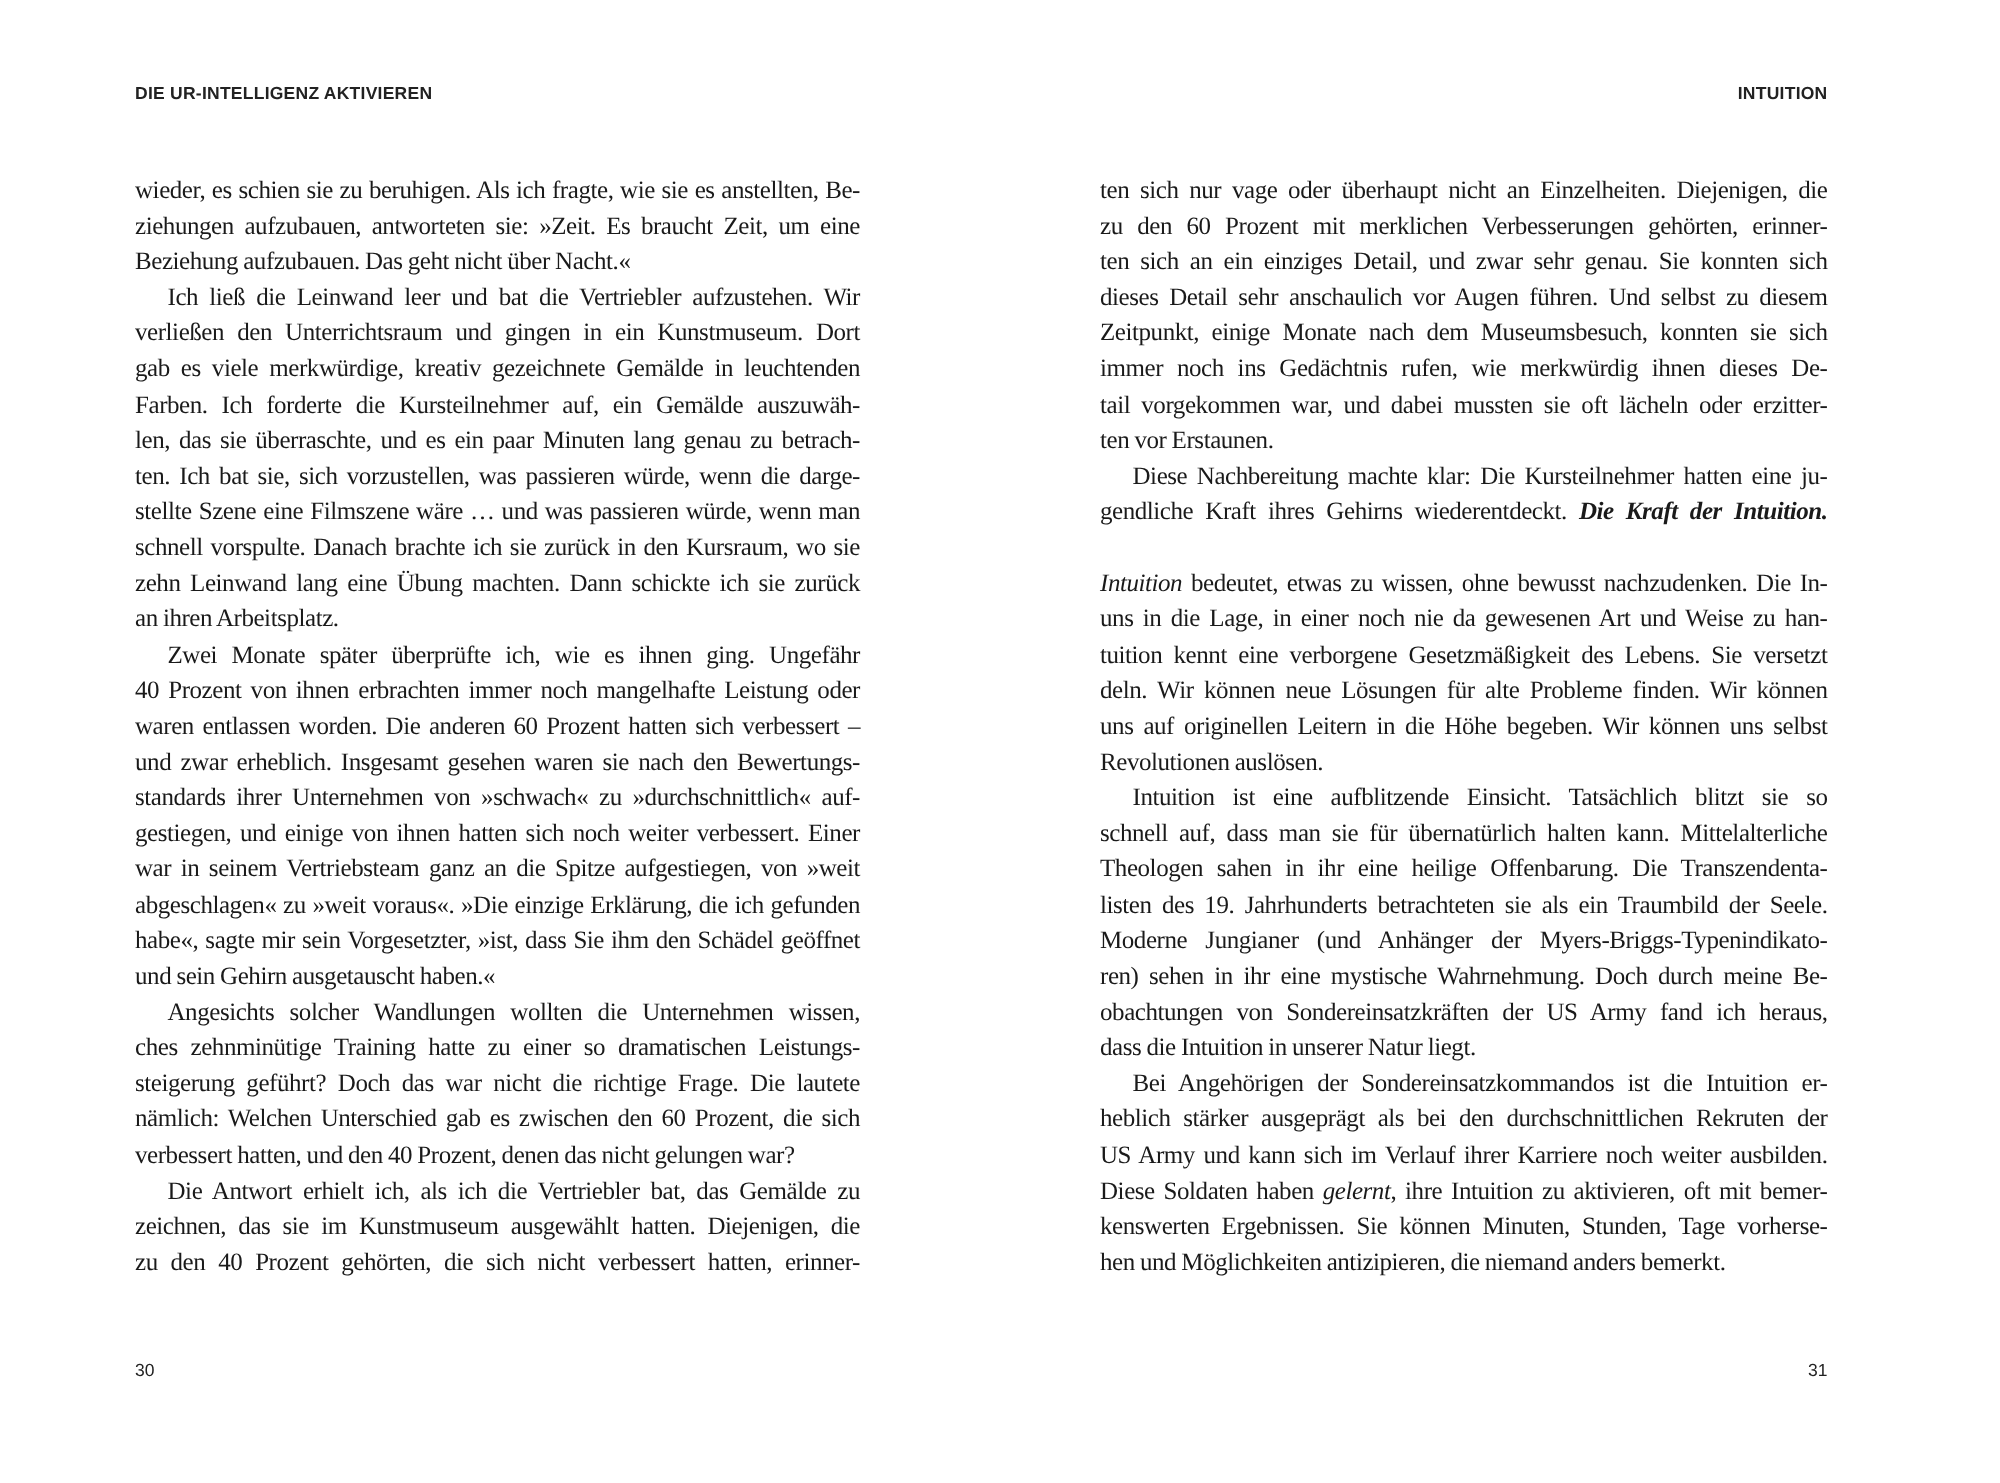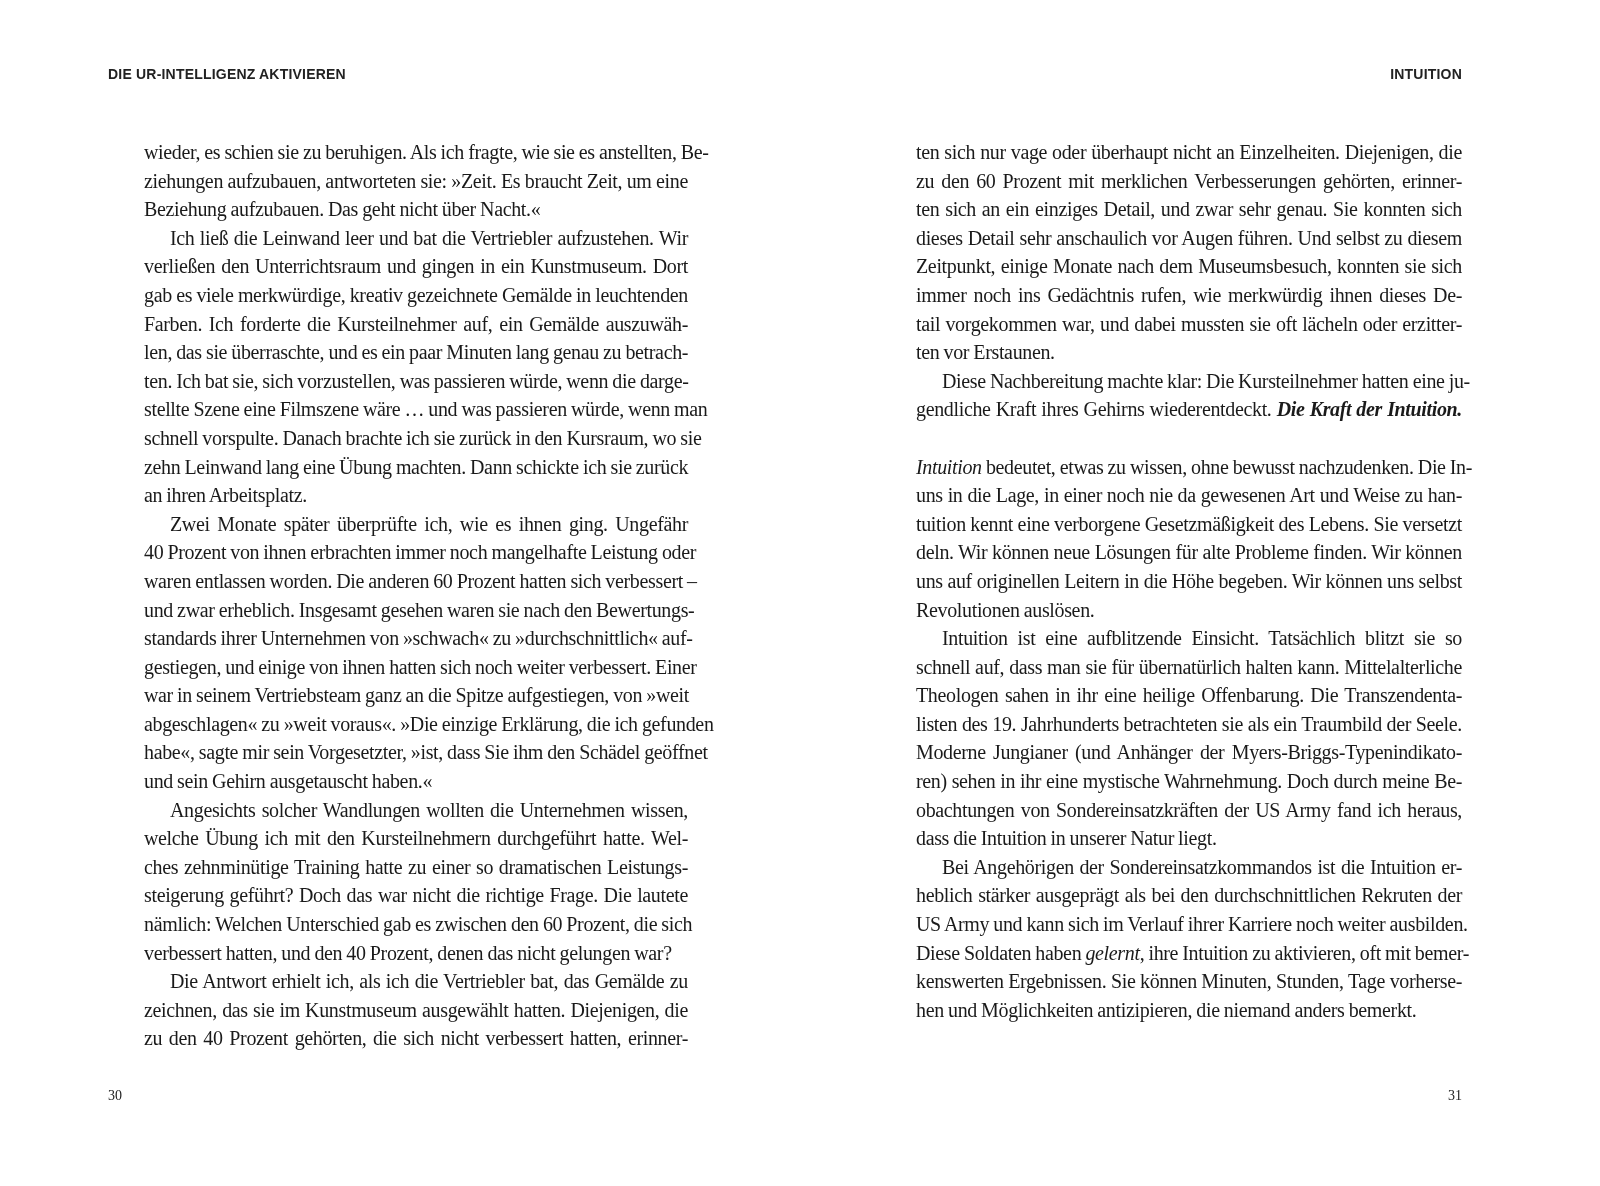--- a/index.html
+++ b/index.html
@@ -9,31 +9,31 @@
     .page.right { left: 880px; width: 582px; }
     .running-head {
       position: absolute; top: 66px; font-family: "Liberation Sans", sans-serif;
       font-size: 14px; font-weight: bold; letter-spacing: 0.2px; color: #222;
     }
     .left .running-head { left: 0; }
     .right .running-head { right: 0; }
     .body-text {
       position: absolute; top: 138px; left: 0; right: 0;
       font-family: "Liberation Serif", serif; font-size: 20px; line-height: 28.6px;
-      letter-spacing: -0.35px; word-spacing: -0.5px; margin-left: 36px;
+      letter-spacing: -0.35px; word-spacing: -0.5px;
     }
     .line { display: block; text-align: justify; text-align-last: justify; white-space: nowrap; height: 28.6px; overflow: visible; }
     .line.last { text-align-last: left; }
     .line.indent { padding-left: 26px; }
     .line.gap { margin-top: 28.6px; }
     .line span { }
     .bold { font-weight: bold; font-style: italic; }
     .ital { font-style: italic; }
     .folio {
-      position: absolute; top: 1088px; font-family: Liberation Serif, serif;
+      position: absolute; top: 1088px; font-family: Liberation Sans, sans-serif;
       font-size: 14px; color: #222;
     }
     .left .folio { left: 0; }
     .right .folio { right: 0; }
   </style>
 </head>
 <body>
 
 <div class="page left">
   <div class="running-head">DIE UR-INTELLIGENZ AKTIVIEREN</div>
@@ -55,21 +55,20 @@
       <div class="line"><span>40 Prozent von ihnen erbrachten immer noch mangelhafte Leistung oder</span></div>
       <div class="line"><span>waren entlassen worden. Die anderen 60 Prozent hatten sich verbessert –</span></div>
       <div class="line"><span>und zwar erheblich. Insgesamt gesehen waren sie nach den Bewertungs-</span></div>
       <div class="line"><span>standards ihrer Unternehmen von »schwach« zu »durchschnittlich« auf-</span></div>
       <div class="line"><span>gestiegen, und einige von ihnen hatten sich noch weiter verbessert. Einer</span></div>
       <div class="line"><span>war in seinem Vertriebsteam ganz an die Spitze aufgestiegen, von »weit</span></div>
       <div class="line"><span>abgeschlagen« zu »weit voraus«. »Die einzige Erklärung, die ich gefunden</span></div>
       <div class="line"><span>habe«, sagte mir sein Vorgesetzter, »ist, dass Sie ihm den Schädel geöffnet</span></div>
       <div class="line last"><span>und sein Gehirn ausgetauscht haben.«</span></div>
       <div class="line indent"><span>Angesichts solcher Wandlungen wollten die Unternehmen wissen,</span></div>
-      <div class="line"><span>welche Übung ich mit den Kursteilnehmern durchgeführt hatte. Wel-</span></div>
       <div class="line"><span>ches zehnminütige Training hatte zu einer so dramatischen Leistungs-</span></div>
       <div class="line"><span>steigerung geführt? Doch das war nicht die richtige Frage. Die lautete</span></div>
       <div class="line"><span>nämlich: Welchen Unterschied gab es zwischen den 60 Prozent, die sich</span></div>
       <div class="line last"><span>verbessert hatten, und den 40 Prozent, denen das nicht gelungen war?</span></div>
       <div class="line indent"><span>Die Antwort erhielt ich, als ich die Vertriebler bat, das Gemälde zu</span></div>
       <div class="line"><span>zeichnen, das sie im Kunstmuseum ausgewählt hatten. Diejenigen, die</span></div>
       <div class="line"><span>zu den 40 Prozent gehörten, die sich nicht verbessert hatten, erinner-</span></div>
     </div>
   <div class="folio">30</div>
 </div>

